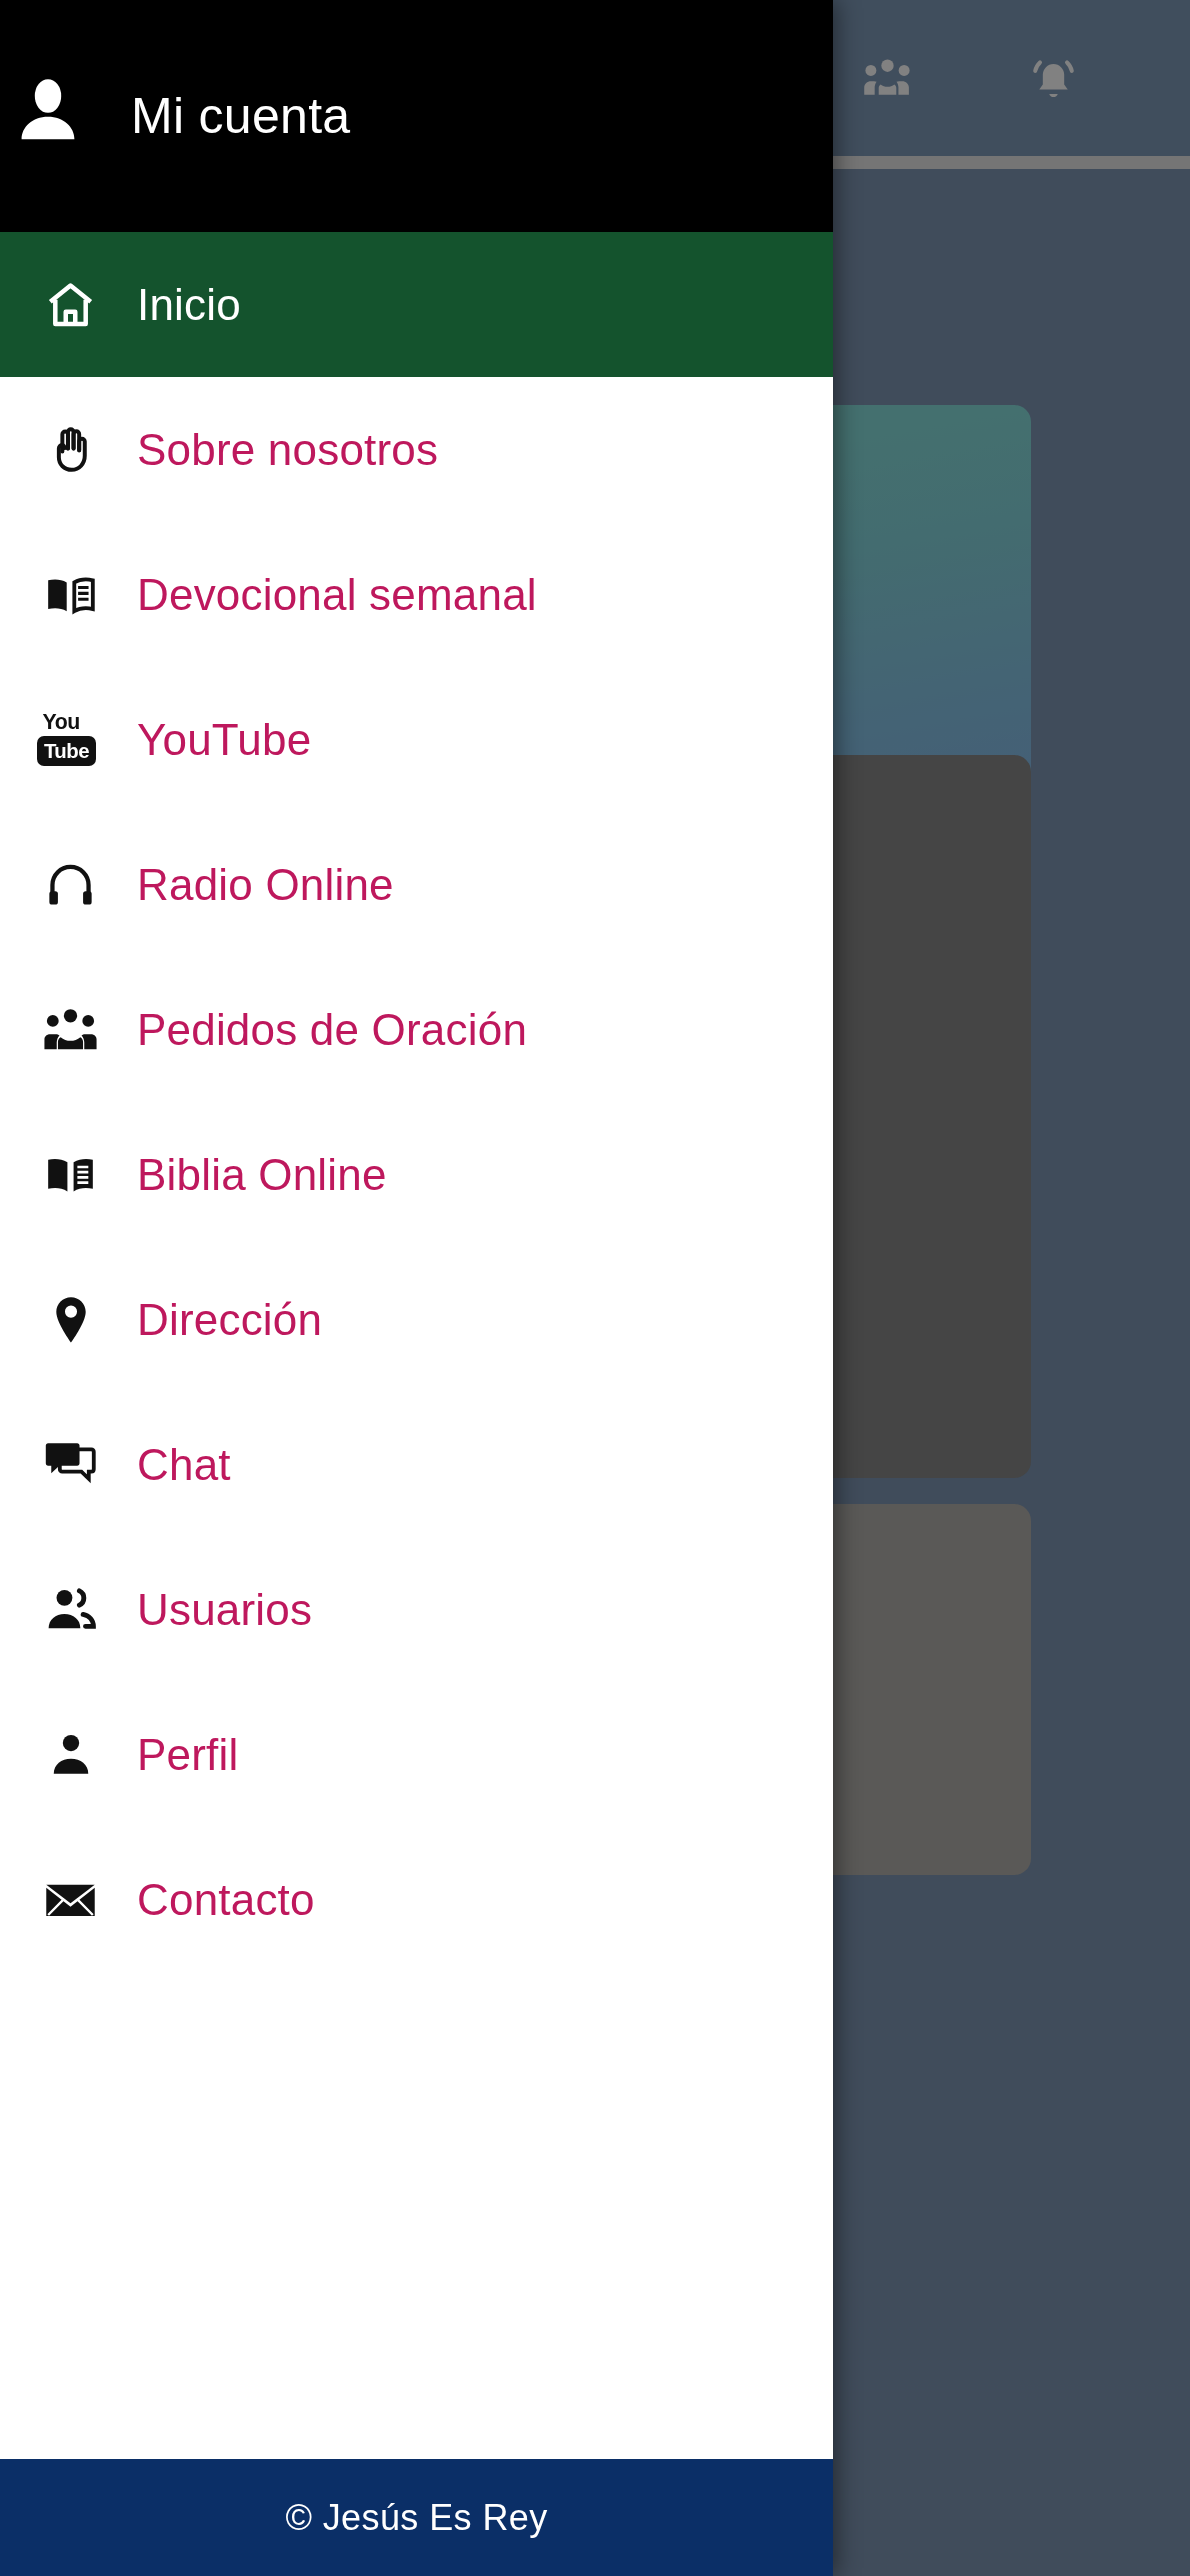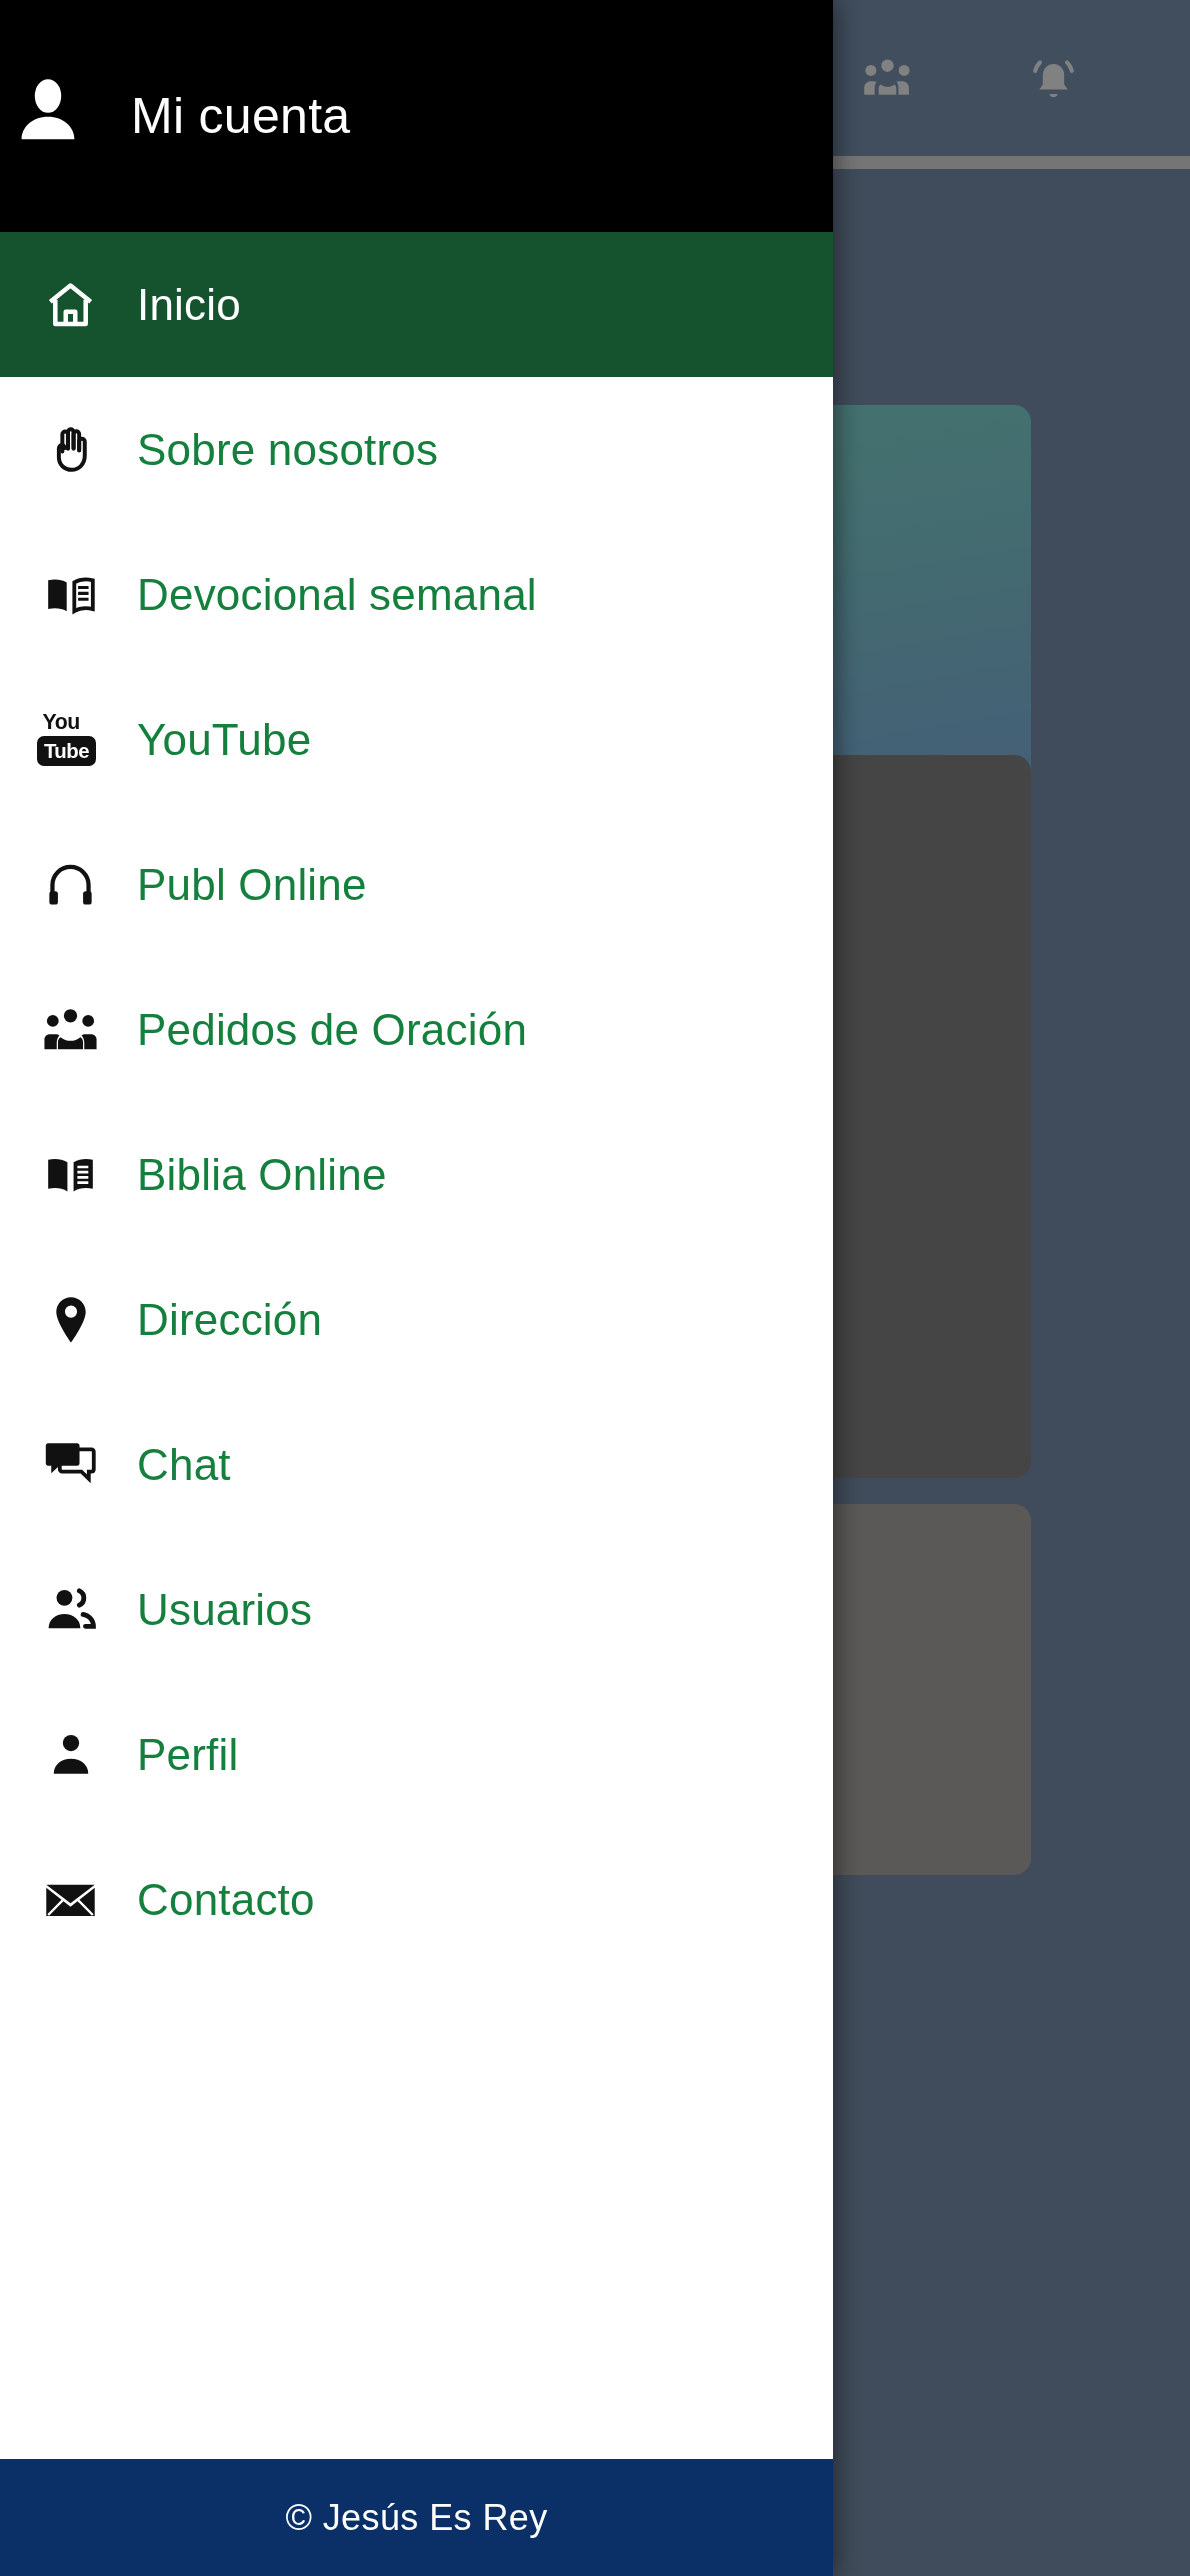--- a/index.html
+++ b/index.html
@@ -71,21 +71,21 @@
   #account-name { color:#fff; font-size:50px; font-weight:400; letter-spacing:0.3px; }
 
   #menu { flex:1 1 auto; background:#fff; overflow:hidden; }
   .menu-item {
     display:flex; align-items:center; height:145px;
     padding-left:37px; gap:33px; cursor:pointer;
   }
   .menu-item.active { background:#14532d; }
   .menu-icon { width:67px; height:67px; flex:none; color:#111; display:flex; justify-content:center;margin-top:12px; }
   .menu-item.active .menu-icon { color:#fff; }
-  .menu-label { font-size:44px; color:#15803d; font-weight:400; letter-spacing:0.2px; }
+  .menu-label { font-size:44px; color:#be185d; font-weight:400; letter-spacing:0.2px; }
   .menu-item.active .menu-label { color:#fff; }
 
   
   .yt { width:67px; height:67px; position:relative; }
   .yt-you {
     position:absolute; top:-1.9px; left:5.6px;
     font-size:21.3px; font-weight:700; color:#111;
     font-family:"Liberation Sans", sans-serif; letter-spacing:-0.5px;
   }
   .yt-tube {
@@ -221,21 +221,21 @@
       </div>
 
       <div class="menu-item">
         <span class="menu-icon">
           <svg viewBox="0 0 24 24" fill="none" stroke="currentColor" stroke-width="1.8" width="57" height="57">
             <path d="M4.4 15V11.8a7.6 7.6 0 0 1 15.2 0V15"></path>
             <rect x="3.1" y="14.4" width="3.6" height="5.6" rx="1.1" fill="currentColor" stroke="none"></rect>
             <rect x="17.3" y="14.4" width="3.6" height="5.6" rx="1.1" fill="currentColor" stroke="none"></rect>
           </svg>
         </span>
-        <span class="menu-label">Publ Online</span>
+        <span class="menu-label">Radio Online</span>
       </div>
 
       <div class="menu-item">
         <span class="menu-icon">
           <svg viewBox="0 0 24 24" fill="currentColor" width="59" height="59">
             <circle cx="12" cy="5.6" r="2.7"></circle>
             <circle cx="4.8" cy="7.7" r="2.4"></circle>
             <circle cx="19.2" cy="7.7" r="2.4"></circle>
             <path d="M1.4 19.2v-4c0-1.2 1-2.1 2.2-2.1h2.5c.5 0 1 .2 1.4.5-.7.8-1.1 1.8-1.1 2.9v2.7H1.4z"></path>
             <path d="M17.6 19.2v-2.7c0-1.1-.4-2.1-1.1-2.9.4-.3.9-.5 1.4-.5h2.5c1.2 0 2.2.9 2.2 2.1v4h-5z"></path>

